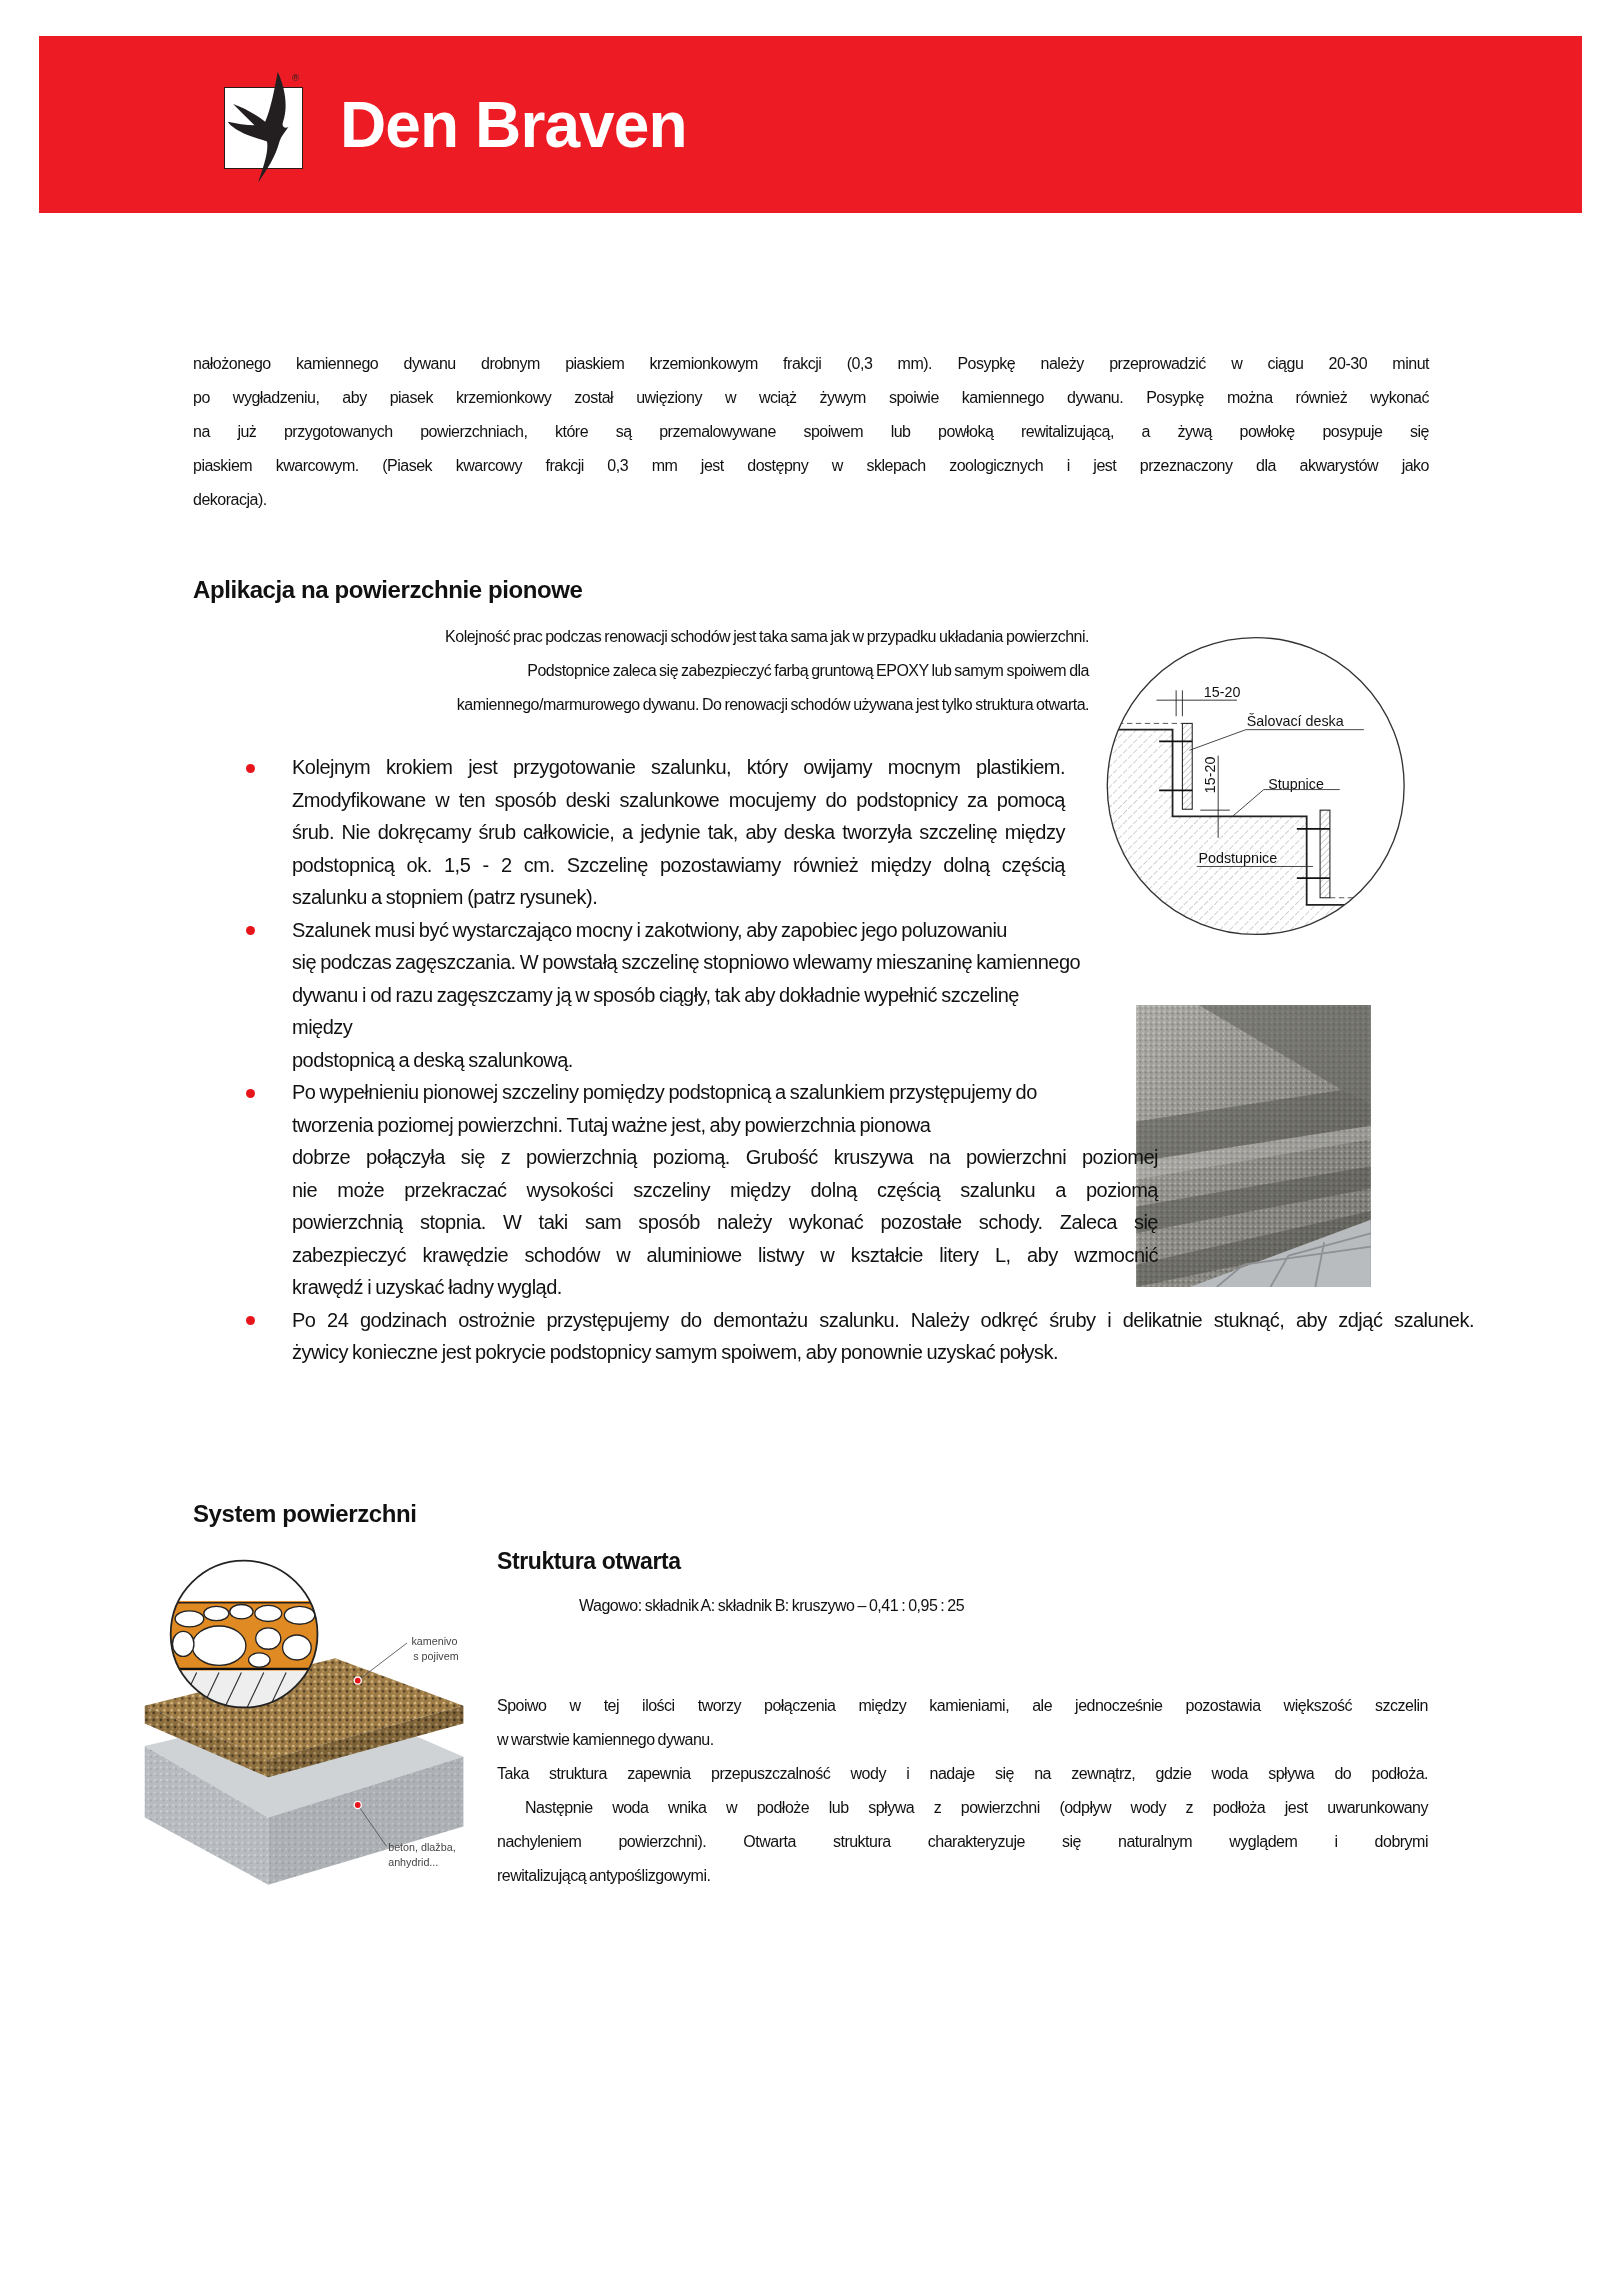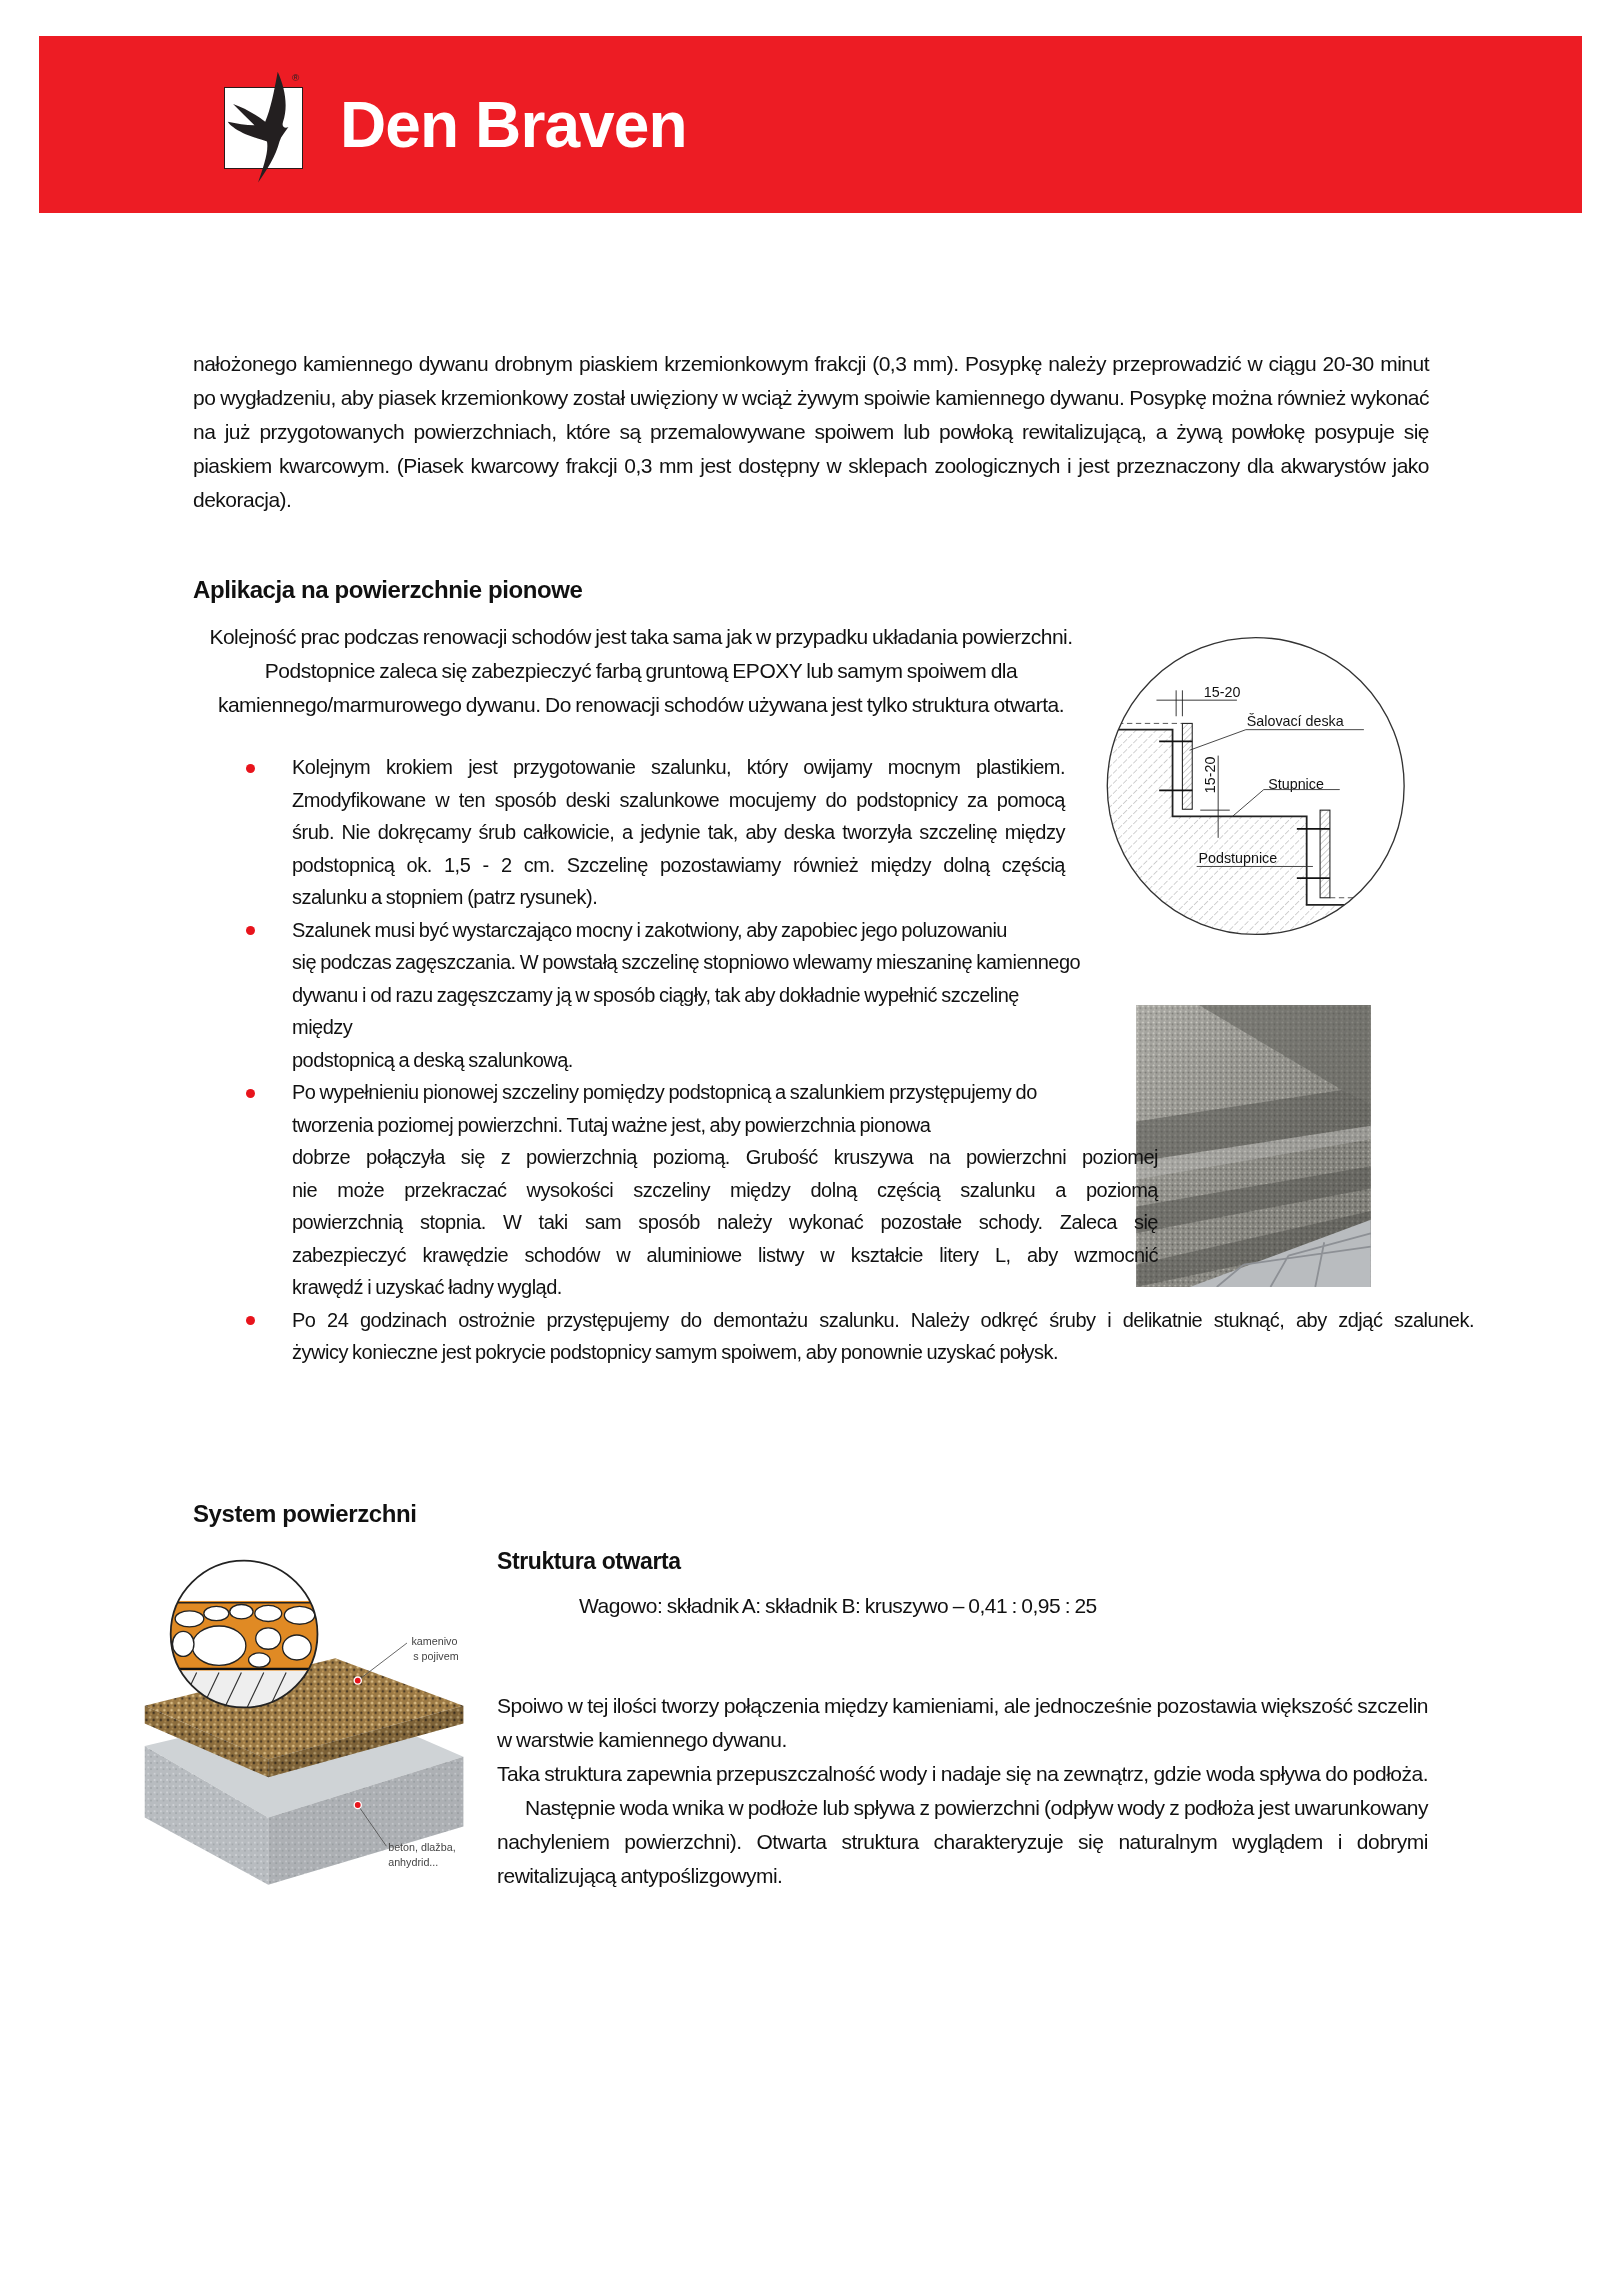--- a/index.html
+++ b/index.html
@@ -5,21 +5,21 @@
   html, body { margin:0; padding:0; background:#ffffff; }
   body { width:1621px; height:2293px; position:relative; overflow:hidden;
          font-family:"Liberation Sans", sans-serif; color:#111; }
   .banner { position:absolute; left:39px; top:36px; width:1543px; height:177px; background:#ED1C24; }
   .logo-box { position:absolute; left:224px; top:87px; width:79px; height:82px; background:#fff;
               border:1.8px solid #2a1a1a; box-sizing:border-box; }
   .logo-bird { position:absolute; left:222px; top:70px; width:90px; height:116px; }
   .reg { position:absolute; left:292px; top:72px; font-size:9.9px; color:#222; }
   .brand { position:absolute; left:340px; top:93px; font-size:64px; font-weight:bold; color:#fff;
            letter-spacing:-0.9px; line-height:1; }
-  .para { position:absolute; font-size:21px; line-height:34px; text-align:justify; }
+  .para { position:absolute; font-size:16px; line-height:34px; text-align:justify; }
   .h2 { position:absolute; font-size:24px; font-weight:bold; letter-spacing:-0.4px; }
   .h3 { position:absolute; font-size:23px; font-weight:bold; letter-spacing:-0.4px; }
   .bullets { position:absolute; left:246px; top:751px; margin:0; padding:0; list-style:none; }
   .bullets li { position:relative; padding-left:46px; font-size:20px; line-height:32.5px; text-align:justify; }
   .bullets li .dot { position:absolute; left:0; top:12.5px; width:9px; height:9px; border-radius:50%; background:#E8141C; }
   .line { display:block; white-space:nowrap; }
   .jline { display:block; text-align:justify; text-align-last:justify; white-space:normal; }
   .figure { position:absolute; }
   .diagram-label { font-family:"Liberation Sans", sans-serif; font-size:16px; fill:#111; }
   .small-label { font-family:"Liberation Sans", sans-serif; font-size:12px; fill:#444; }
@@ -38,21 +38,21 @@
 <div class="para" style="left:193px; top:347px; width:1236px;">
   <span class="jline" style="letter-spacing: -0.5px; word-spacing: -0.9px;">nałożonego kamiennego dywanu drobnym piaskiem krzemionkowym frakcji (0,3 mm). Posypkę należy przeprowadzić w ciągu 20-30 minut</span>
   <span class="jline" style="letter-spacing: -0.5px; word-spacing: -0.9px;">po wygładzeniu, aby piasek krzemionkowy został uwięziony w wciąż żywym spoiwie kamiennego dywanu. Posypkę można również wykonać</span>
   <span class="jline" style="letter-spacing: -0.5px; word-spacing: -0.9px;">na już przygotowanych powierzchniach, które są przemalowywane spoiwem lub powłoką rewitalizującą, a żywą powłokę posypuje się</span>
   <span class="jline" style="letter-spacing: -0.5px; word-spacing: -0.9px;">piaskiem kwarcowym. (Piasek kwarcowy frakcji 0,3 mm jest dostępny w sklepach zoologicznych i jest przeznaczony dla akwarystów jako</span>
   <span class="line" style="letter-spacing: -0.5px; word-spacing: -0.9px;">dekoracja).</span>
 </div>
 
 <div class="h2" style="left:193px; top:576px;">Aplikacja na powierzchnie pionowe</div>
 
-<div class="para" style="left:193px; top:620px; width:896px; text-align:center;">
+<div class="para" style="left:193px; top:620px; width:896px; text-align:right;">
   <span class="line" style="letter-spacing: -0.5px; word-spacing: -0.9px;">Kolejność prac podczas renowacji schodów jest taka sama jak w przypadku układania powierzchni.</span>
   <span class="line" style="letter-spacing: -0.5px; word-spacing: -0.9px;">Podstopnice zaleca się zabezpieczyć farbą gruntową EPOXY lub samym spoiwem dla</span>
   <span class="line" style="letter-spacing: -0.5px; word-spacing: -0.9px;">kamiennego/marmurowego dywanu. Do renowacji schodów używana jest tylko struktura otwarta.</span>
 </div>
 
 <svg class="figure" style="left:1100px; top:634px;" width="315" height="304" viewBox="0 0 352 340">
   <defs>
     <pattern id="hatch" width="8" height="8" patternUnits="userSpaceOnUse" patternTransform="rotate(45)">
       <line x1="0" y1="0" x2="0" y2="8" stroke="#9a9a9a" stroke-width="1" stroke-dasharray="4,2"></line>
     </pattern>

